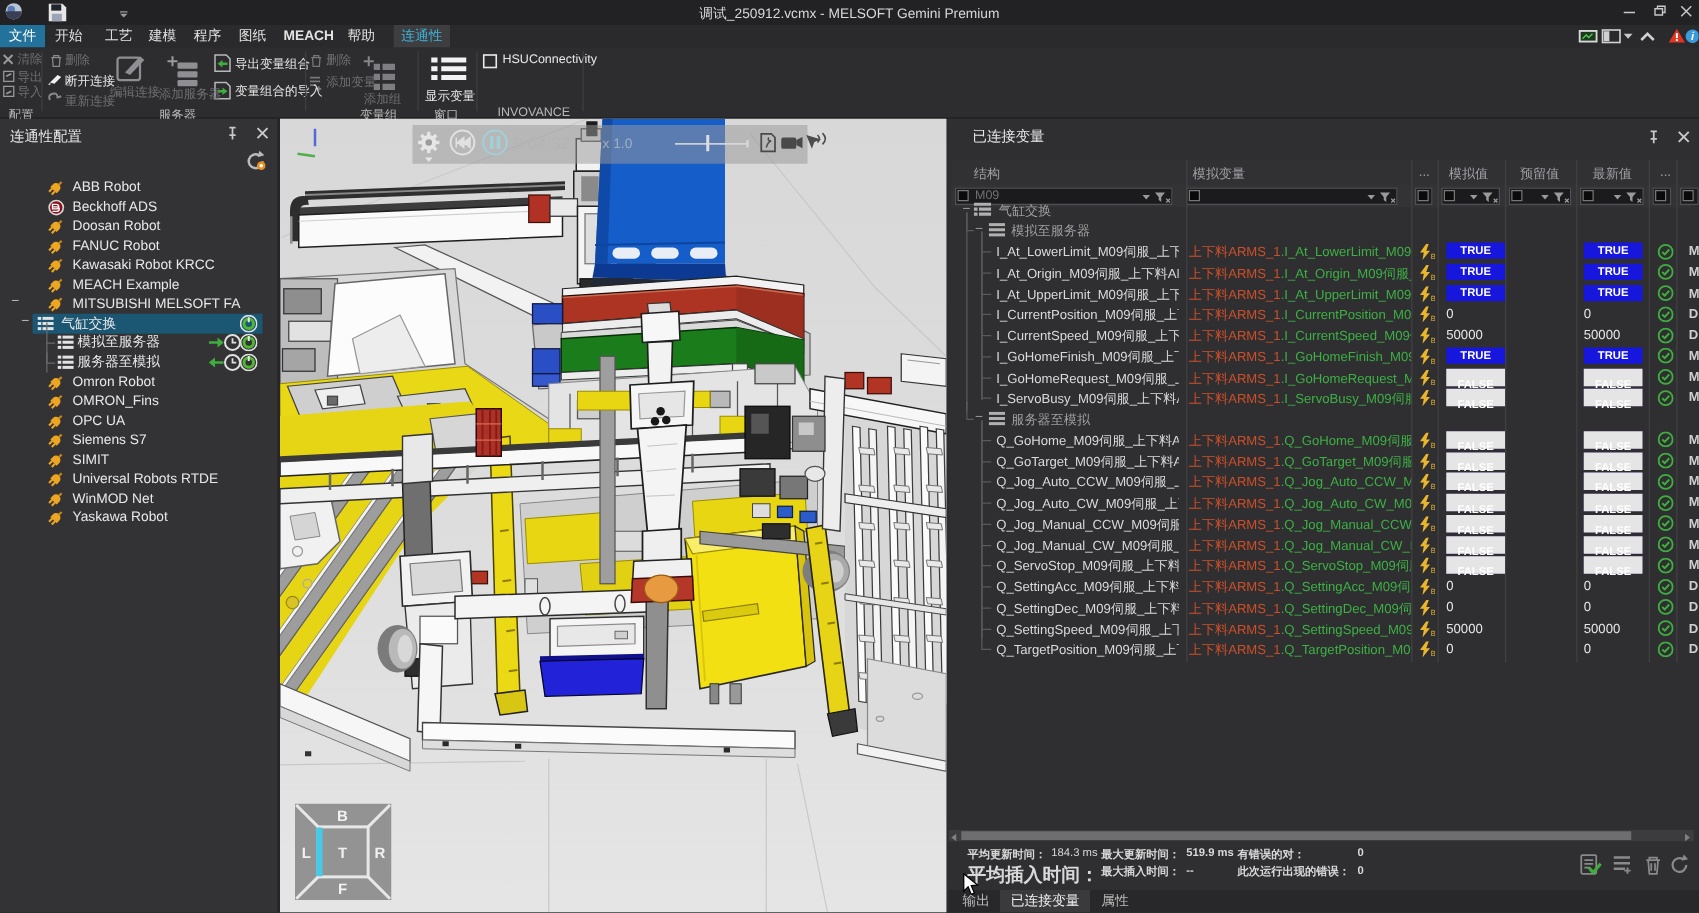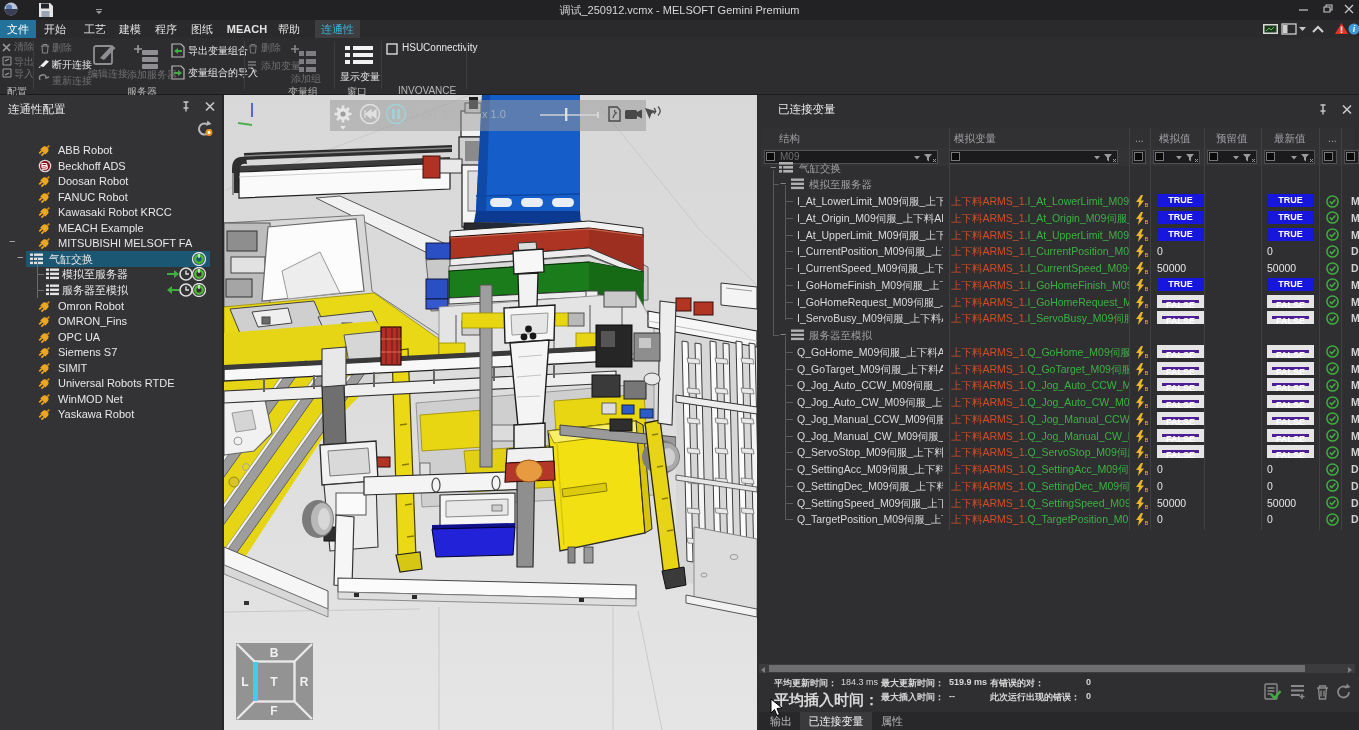--- a/index.html
+++ b/index.html
@@ -24,21 +24,21 @@
 
 #lpanel { position:absolute; left:0; top:95px; width:224px; height:635px; background:#333336; border-right:2px solid #252528; }
 #lpanel .ptitle { position:absolute; left:8px; top:7px; font-size:11.5px; color:#e8e8e8; }
 .titem { position:absolute; left:0; width:224px; height:16px; line-height:16px; font-size:11px; color:#e8e8e8; white-space:nowrap; }
 
 #vp { position:absolute; left:224px; top:95px; width:533px; height:635px; background:#dcdcdc; overflow:hidden; }
 
 #rpanel { position:absolute; left:759px; top:95px; width:600px; height:635px; background:#2f2f32; }
 .badge { position:absolute; width:47px; height:13px; line-height:13px; text-align:center; font-size:9px; font-weight:bold; color:#fff; }
 .badge.t { background:#1616dc; }
-.badge.f { background:#4c1d95; border:5px solid #e5e5e5; line-height:11px; }
+.badge.f { background:#4c1d95; border:7px solid #e5e5e5; line-height:11px; }
 .num { position:absolute; font-size:10.5px; color:#e6e6e6; }
 .rrow { position:absolute; white-space:nowrap; font-size:10.5px; }
 </style>
 </head>
 <body>
 <div id="app">
   <div id="titlebar">
     <svg class="abs" style="left:0;top:0" width="120" height="20" viewBox="0 0 120 20">
       <circle cx="11" cy="9" r="6.5" fill="#b8c4d8"></circle>
         <circle cx="9" cy="7.5" r="3" fill="#5a7bb0"></circle>

